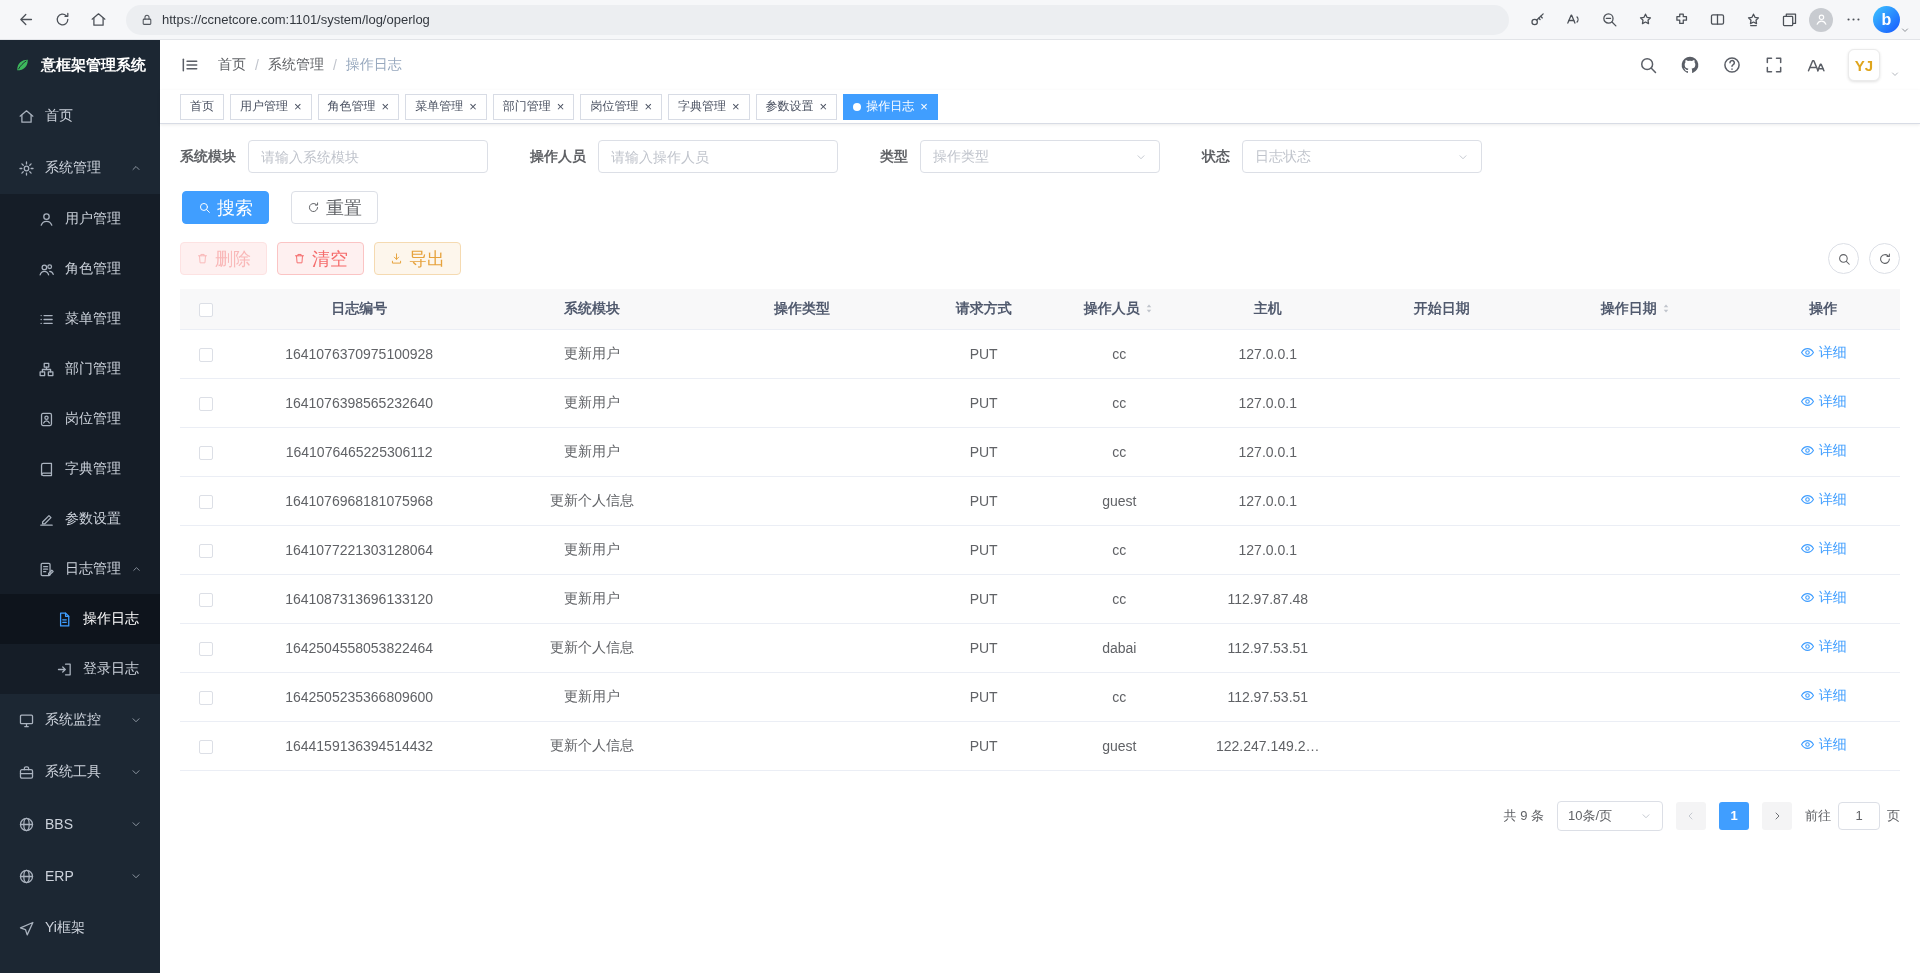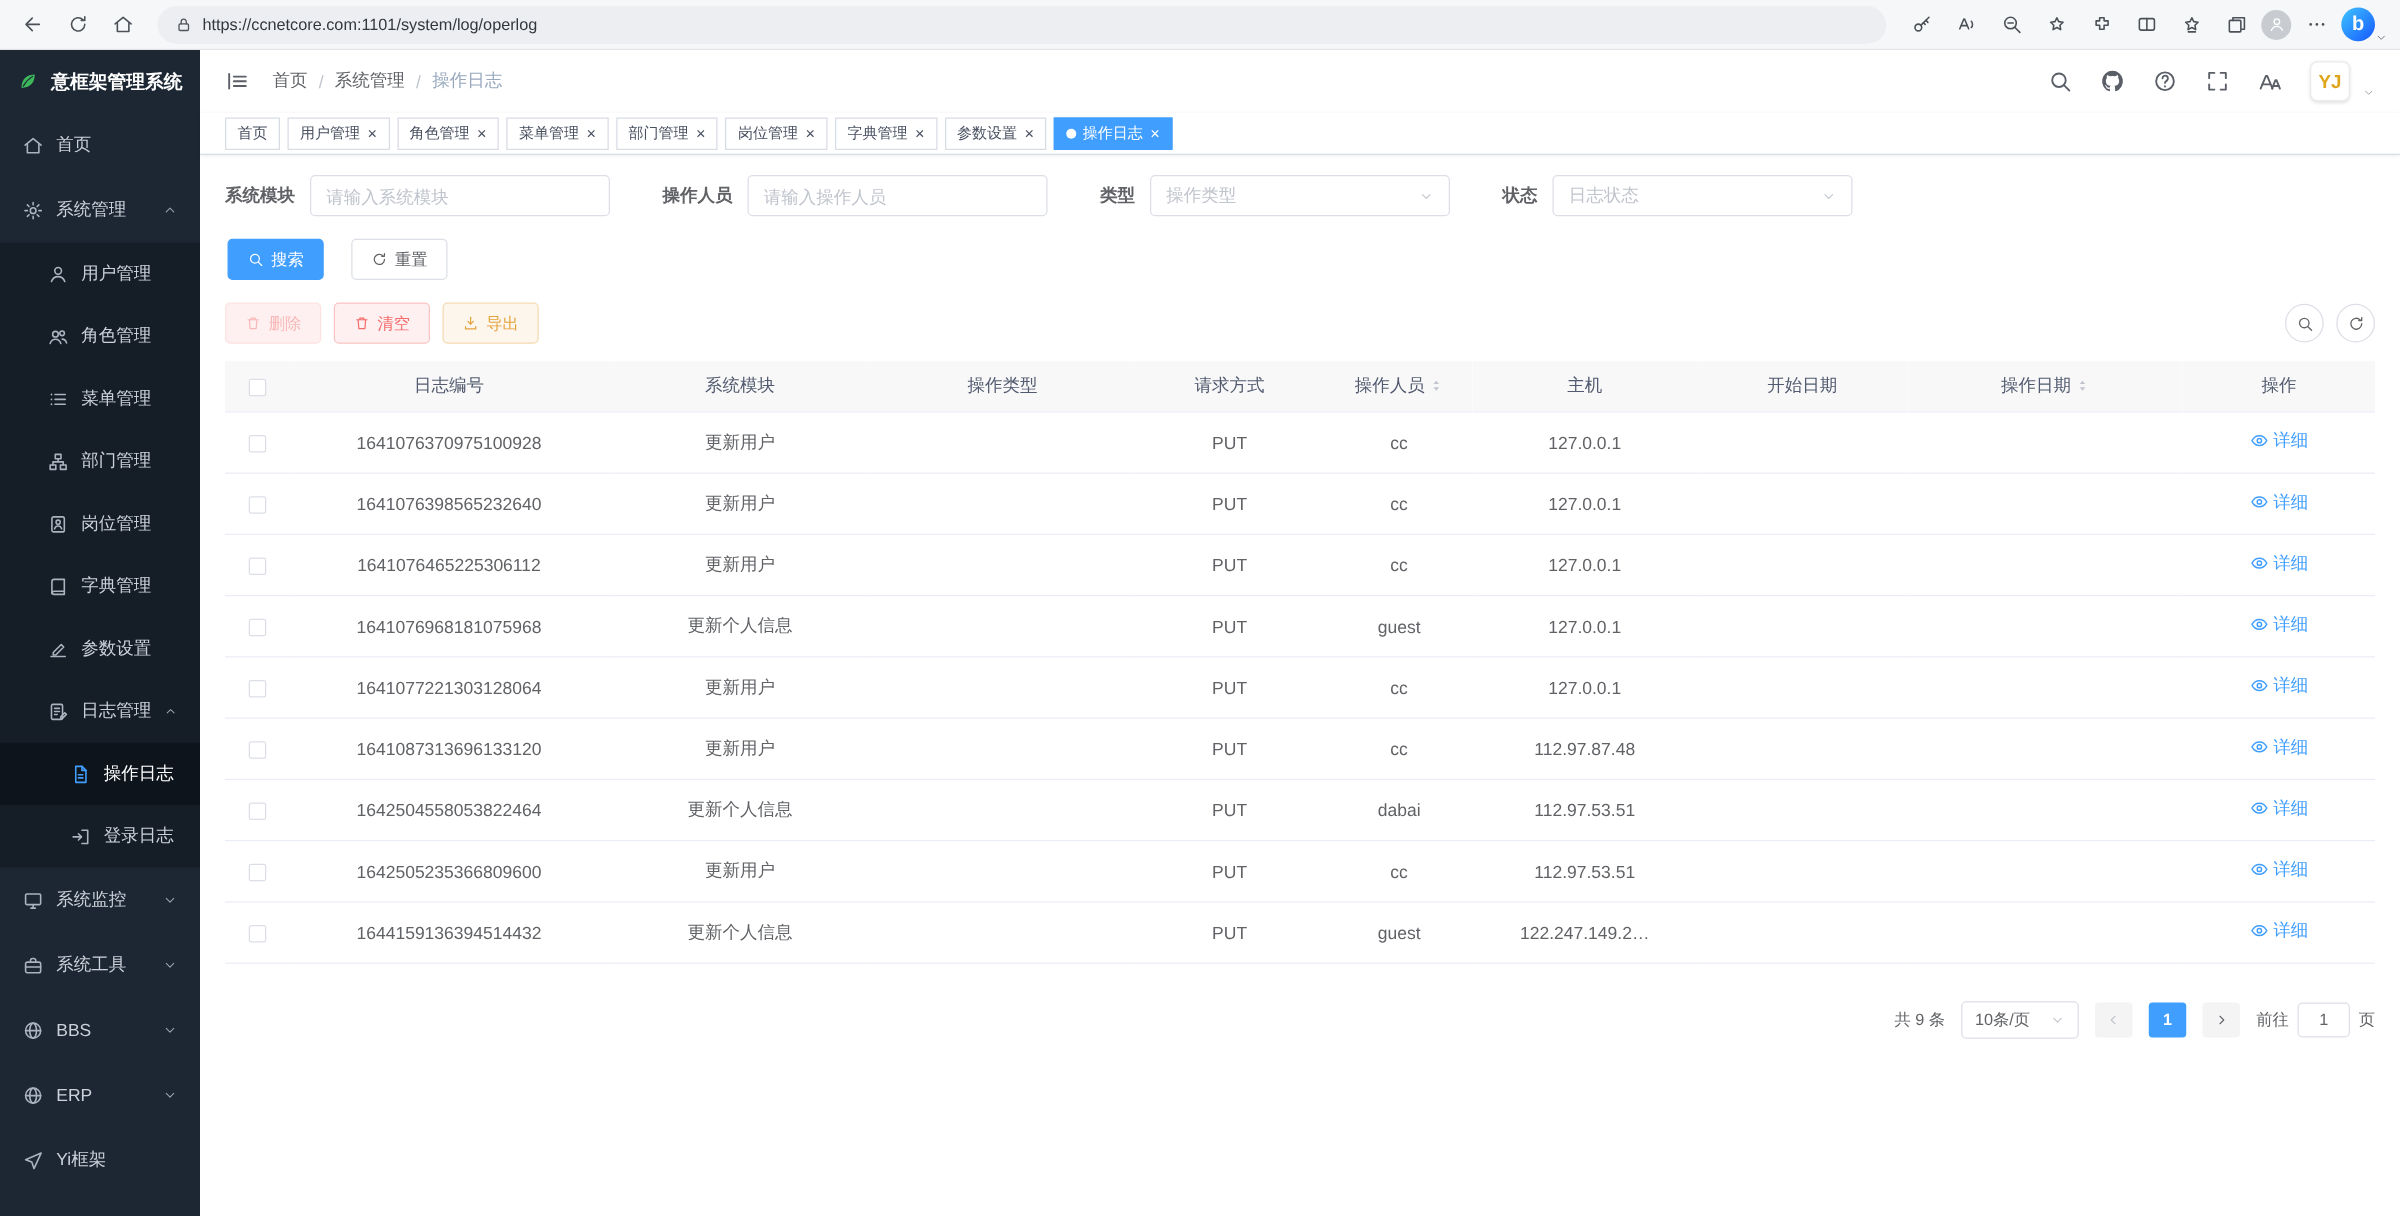--- a/index.html
+++ b/index.html
@@ -62,47 +62,47 @@
   .f-input input{border:none;outline:none;width:100%;font:inherit;color:#606266;background:transparent}
   .f-input input::placeholder{color:#c0c4cc}
   .f-select{justify-content:space-between;cursor:pointer}
   .f-select .ph{color:#c0c4cc}
   .sel-caret{width:12px;height:12px;color:#c0c4cc}
   .f-range{gap:8px;cursor:pointer}
   .f-range .icon{width:14px;height:14px;color:#c0c4cc;flex-shrink:0}
   .f-range .ph{color:#c0c4cc;flex:1;text-align:center}
   .f-range .sep{color:#606266}
 
-  .btn{height:33px;border-radius:4px;padding:0 15px;font-size:13px;display:inline-flex;align-items:center;gap:6px;cursor:pointer;border:1px solid transparent;white-space:nowrap;background:#fff}
+  .btn{height:33px;border-radius:4px;padding:0 15px;font-size:18px;display:inline-flex;align-items:center;gap:6px;cursor:pointer;border:1px solid transparent;white-space:nowrap;background:#fff}
   .btn .icon{width:13px;height:13px}
   .btn-primary{background:#409eff;border-color:#409eff;color:#fff}
   .btn-plain{border-color:#dcdfe6;color:#606266}
   .btn-danger-disabled{background:#fef0f0;border-color:#fde2e2;color:#f9b8b8;cursor:not-allowed}
   .btn-danger{background:#fef0f0;border-color:#fbc4c4;color:#f56c6c}
   .btn-warning{background:#fdf6ec;border-color:#f5dab1;color:#e6a23c}
   .btn-search{margin-left:2px}
   .btn-reset{margin-left:22px}
 
   .action-row{display:flex;align-items:center;gap:10px;margin-bottom:14px}
   .mini-circle{width:31px;height:31px;border-radius:50%;border:1px solid #dcdfe6;background:#fff;display:flex;align-items:center;justify-content:center;color:#606266;cursor:pointer}
   .mini-circle .icon{width:14px;height:14px}
   .action-right{margin-left:auto;display:flex;gap:10px}
 
   
   table{width:100%;border-collapse:collapse;table-layout:fixed;font-size:14px}
-  thead th{background:#f8f8f9;color:#515a6e;font-weight:400;height:40px;border-bottom:1px solid #ebeef5;text-align:center;white-space:nowrap;overflow:hidden}
+  thead th{background:#f8f8f9;color:#515a6e;font-weight:700;height:40px;border-bottom:1px solid #ebeef5;text-align:center;white-space:nowrap;overflow:hidden}
   tbody td{height:49px;border-bottom:1px solid #ebeef5;color:#606266;text-align:center;white-space:nowrap;overflow:hidden;text-overflow:ellipsis}
   .checkbox{width:14px;height:14px;border:1px solid #dcdfe6;border-radius:2px;display:inline-block;background:#fff;cursor:pointer;vertical-align:middle}
   .sort-caret{display:inline-block;width:12px;height:15px;color:#c0c4cc;vertical-align:-3px;margin-left:3px;cursor:pointer}
   .detail-link{color:#409eff;display:inline-flex;align-items:center;gap:4px;cursor:pointer;font-size:14px}
   .detail-link .icon{width:15px;height:15px}
 
   
   .pagination{display:flex;align-items:center;justify-content:flex-end;gap:13px;margin:30px 0 0;color:#606266;font-size:13px}
-  .page-size{width:94px;height:30px;border:1px solid #dcdfe6;border-radius:4px;background:#fff;display:flex;align-items:center;justify-content:space-between;padding:0 10px;cursor:pointer}
+  .page-size{width:106px;height:30px;border:1px solid #dcdfe6;border-radius:4px;background:#fff;display:flex;align-items:center;justify-content:space-between;padding:0 10px;cursor:pointer}
   .page-btn{min-width:30px;height:28px;padding:0 4px;background:#f4f4f5;border-radius:3px;display:inline-flex;align-items:center;justify-content:center;color:#606266;cursor:pointer}
   .page-btn .icon{width:12px;height:12px}
   .page-btn.disabled{color:#c0c4cc}
   .page-btn.active{background:#409eff;color:#fff;font-weight:700}
   .goto-input{width:42px;height:28px;border:1px solid #dcdfe6;border-radius:4px;text-align:center;font:inherit;color:#606266;outline:none}
   .goto-group{display:flex;align-items:center;gap:7px}
 </style>
 </head>
 <body>
 

